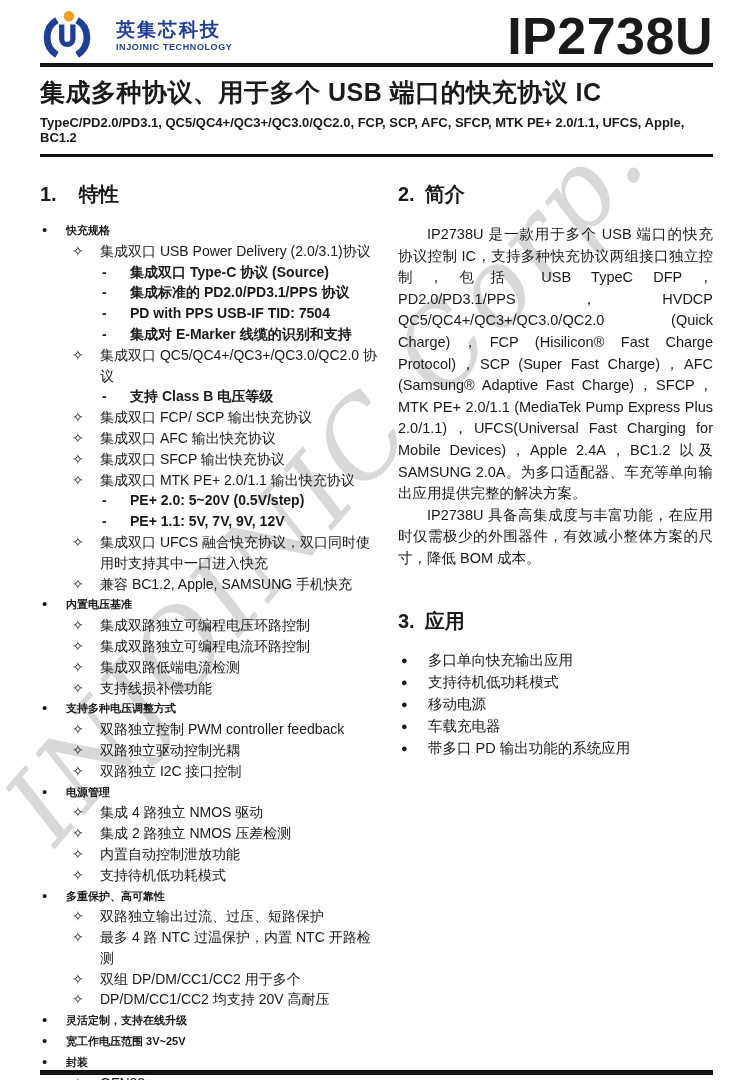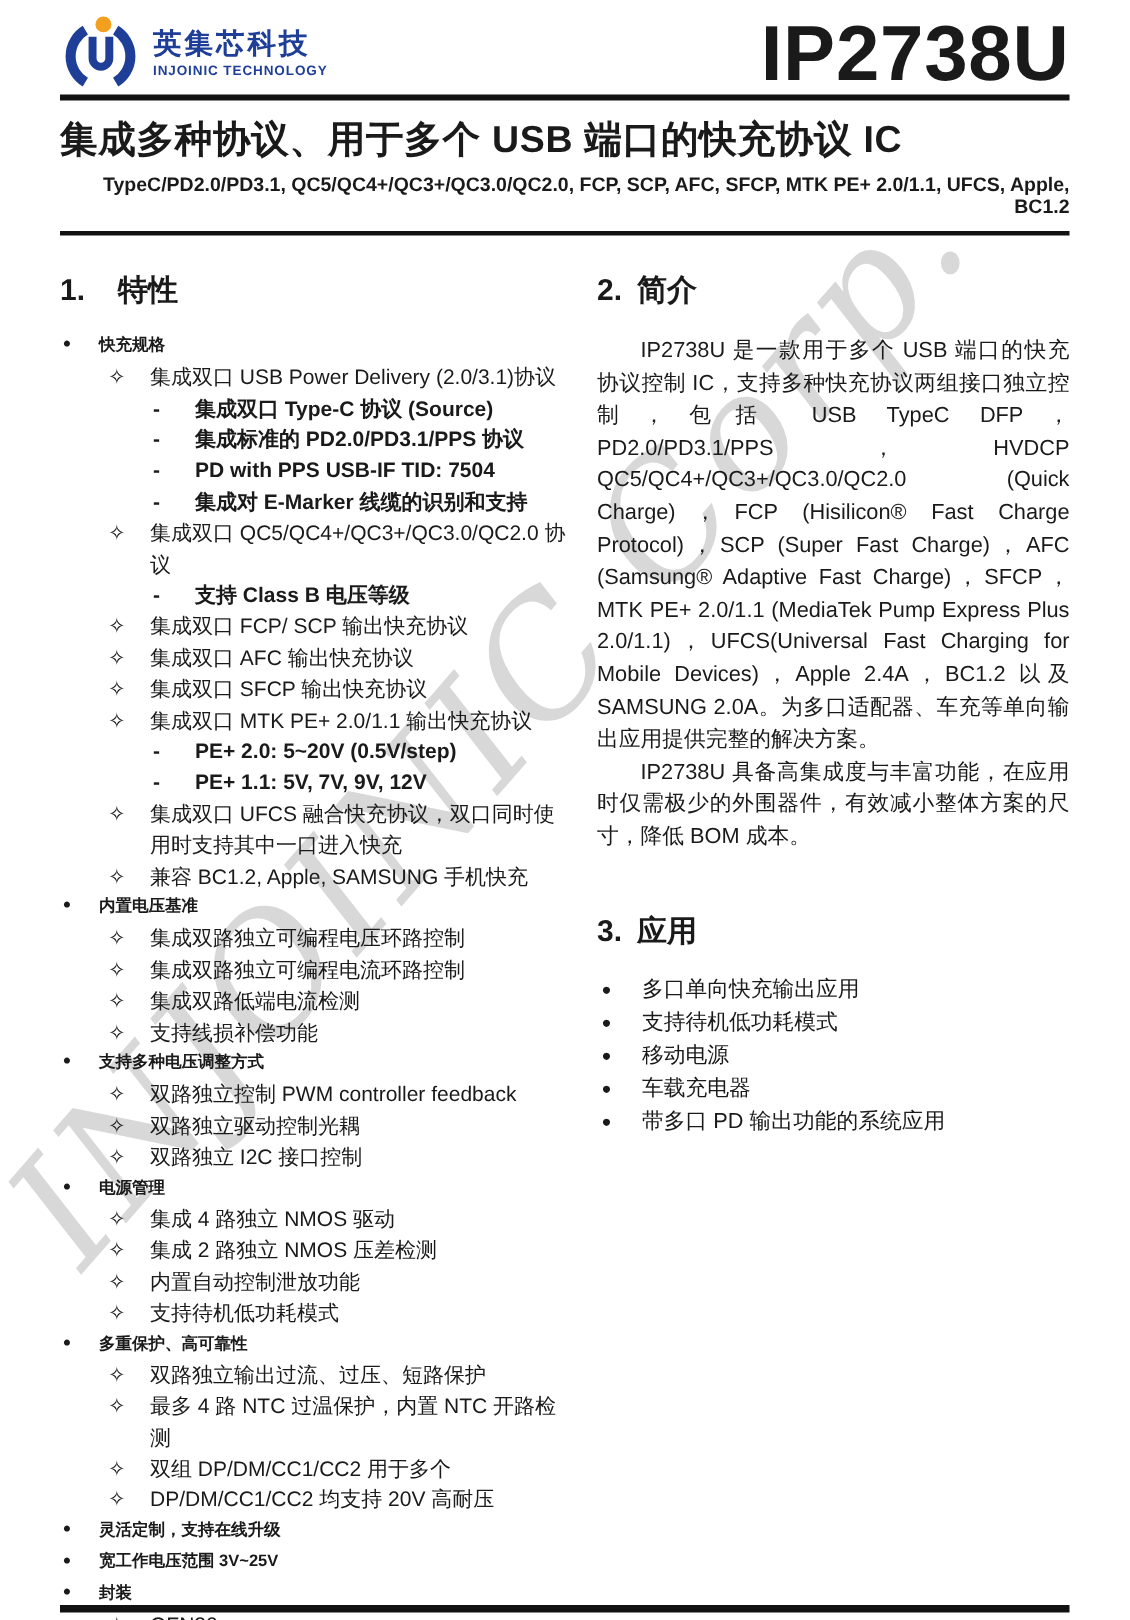--- a/index.html
+++ b/index.html
@@ -25,30 +25,30 @@
     letter-spacing:4px;
     color:rgba(125,125,125,0.30);
     white-space:nowrap;
     z-index:0;
     pointer-events:none;
   }
   .page { position:relative; z-index:1; padding:0 40px; }
 
   
   .header { display:flex; justify-content:space-between; align-items:center; padding-top:10px; height:62px; }
-  .logo { display:flex; align-items:center; gap:8px; }
+  .logo { display:flex; align-items:center; gap:22px; }
   .logo svg { width:54px; height:52px; display:block; }
   .logo-text .cn { font-size:19px; font-weight:bold; letter-spacing:2px; line-height:22px; }
   .logo-text .en { font-size:9px; font-weight:bold; letter-spacing:0.6px; line-height:12px; }
   .part-number { font-size:52px; font-weight:bold; letter-spacing:0.5px;text-align:center; }
 
   .rule { background:#121212; }
   .rule-header { height:4px; margin-top:1px; }
   .doc-title { margin:9px 0 0 0; text-align:left; font-size:25px; font-weight:bold; letter-spacing:0.5px; }
-  .doc-subtitle { margin-top:6px; text-align:right; font-size:13px; font-weight:bold; }
+  .doc-subtitle { margin-top:6px; text-align:left; font-size:13px; font-weight:bold; }
   .rule-title { height:3px; margin-top:9px; }
 
   
   .columns { display:flex; gap:18px; margin-top:24px; }
   .col-left  { width:340px; flex:0 0 340px; }
   .col-right { flex:1; }
 
   .section-heading { display:flex; align-items:baseline; font-size:20px; font-weight:bold; line-height:26px; }
   .section-heading.wide-gap .num { margin-right:22px; }
   .section-heading.narrow-gap .num { margin-right:10px; }

